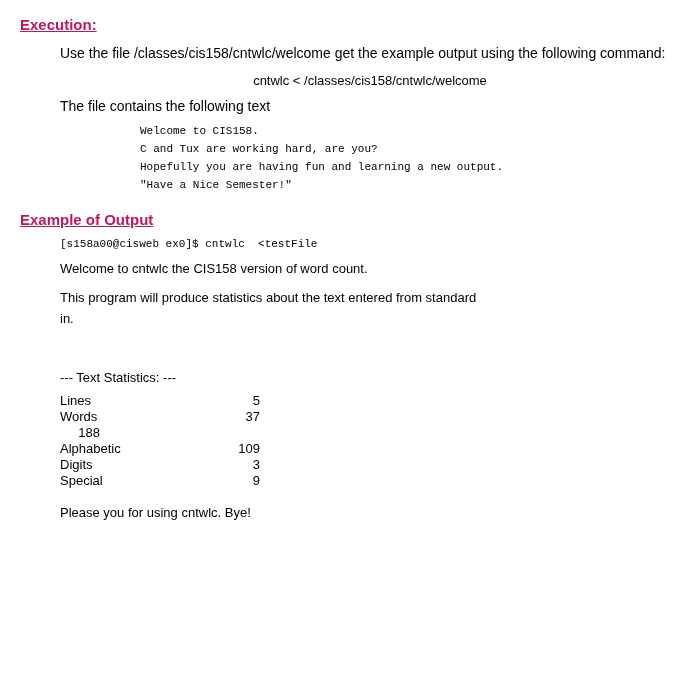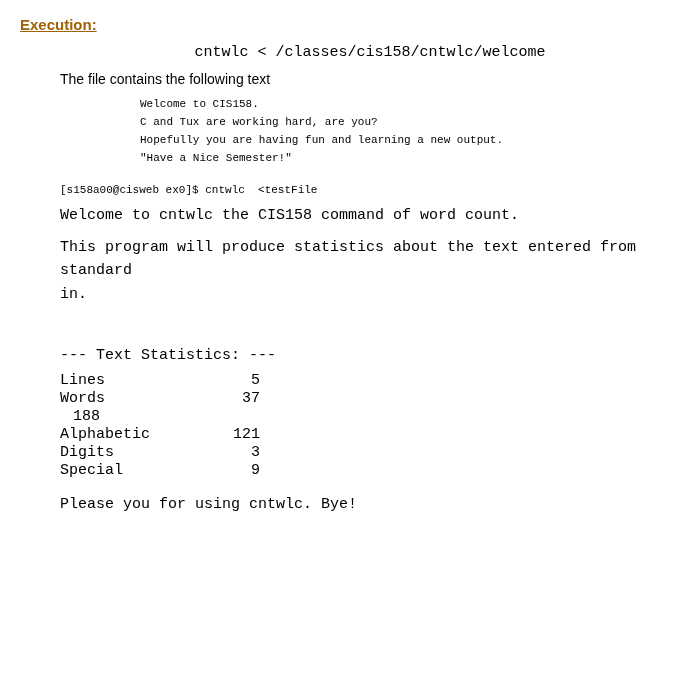--- a/index.html
+++ b/index.html
@@ -10,38 +10,38 @@
     body {
       background: #ffffff;
       font-family: Arial, sans-serif;
       font-size: 14px;
       color: #000000;
       width: 700px;
       min-height: 678px;
       padding: 16px 20px;
     }
     .section-heading {
-      color: #a16207;
+      color: #be185d;
       text-decoration: underline;
       font-size: 15px;
       font-weight: bold;
       margin-bottom: 10px;
     }
     .section {
       margin-bottom: 20px;
     }
     .indented {
       margin-left: 40px;
     }
     .double-indented {
       margin-left: 80px;
     }
     .monospace {
-      font-family: Liberation Mono, monospace;
-      font-size: 15px;
+      font-family: Liberation Sans, sans-serif;
+      font-size: 13px;
     }
     .paragraph {
       margin-bottom: 8px;
       line-height: 1.5;
     }
     .code-block {
       font-family: 'Courier New', Courier, monospace;
       font-size: 11px;
       margin-bottom: 6px;
       white-space: pre;
@@ -58,43 +58,45 @@
       width: 40px;
     }
   </style>
 </head>
 <body>
 
 <div class="section">
   <div class="section-heading">Execution:</div>
 
   <div class="indented">
+    <p class="paragraph">Use the file /classes/cis158/cntwlc/welcome get the example output using the following command:</p>
 
     <div style="text-align:center; margin-bottom: 8px;">
       <span class="monospace">cntwlc  &lt; /classes/cis158/cntwlc/welcome</span>
     </div>
 
     <p class="paragraph">The file contains the following text</p>
 
     <div class="double-indented">
       <div class="code-block">Welcome to CIS158.</div>
       <div class="code-block">C and Tux are working hard, are you?</div>
       <div class="code-block">Hopefully you are having fun and learning a new output.</div>
       <div class="code-block">"Have a Nice Semester!"</div>
     </div>
   </div>
 </div>
 
 <div class="section">
+  <div class="section-heading">Example of Output</div>
 
   <div class="indented">
     <div class="code-block">[s158a00@cisweb ex0]$ cntwlc  &lt;testFile</div>
 
     <div class="paragraph" style="margin-top:8px;">
-      <span class="monospace">Welcome to cntwlc the CIS158 command of word count.</span>
+      <span class="monospace">Welcome to cntwlc the CIS158 version of word count.</span>
     </div>
 
     <div class="paragraph">
       <span class="monospace">This program will produce statistics about the text entered from standard</span>
       <br>
       <span class="monospace">in.</span>
     </div>
 
 
     <div style="margin-top: 40px;">
@@ -108,21 +110,21 @@
       </div>
       <div class="stats-row">
         <span class="stats-label monospace">Words</span>
         <span class="stats-value monospace">37</span>
       </div>
       <div class="stats-row">
         <span class="stats-value monospace">188</span>
       </div>
       <div class="stats-row">
         <span class="stats-label monospace">Alphabetic</span>
-        <span class="stats-value monospace">121</span>
+        <span class="stats-value monospace">109</span>
       </div>
       <div class="stats-row">
         <span class="stats-label monospace">Digits</span>
         <span class="stats-value monospace">3</span>
       </div>
       <div class="stats-row">
         <span class="stats-label monospace">Special</span>
         <span class="stats-value monospace">9</span>
       </div>
     </div>

